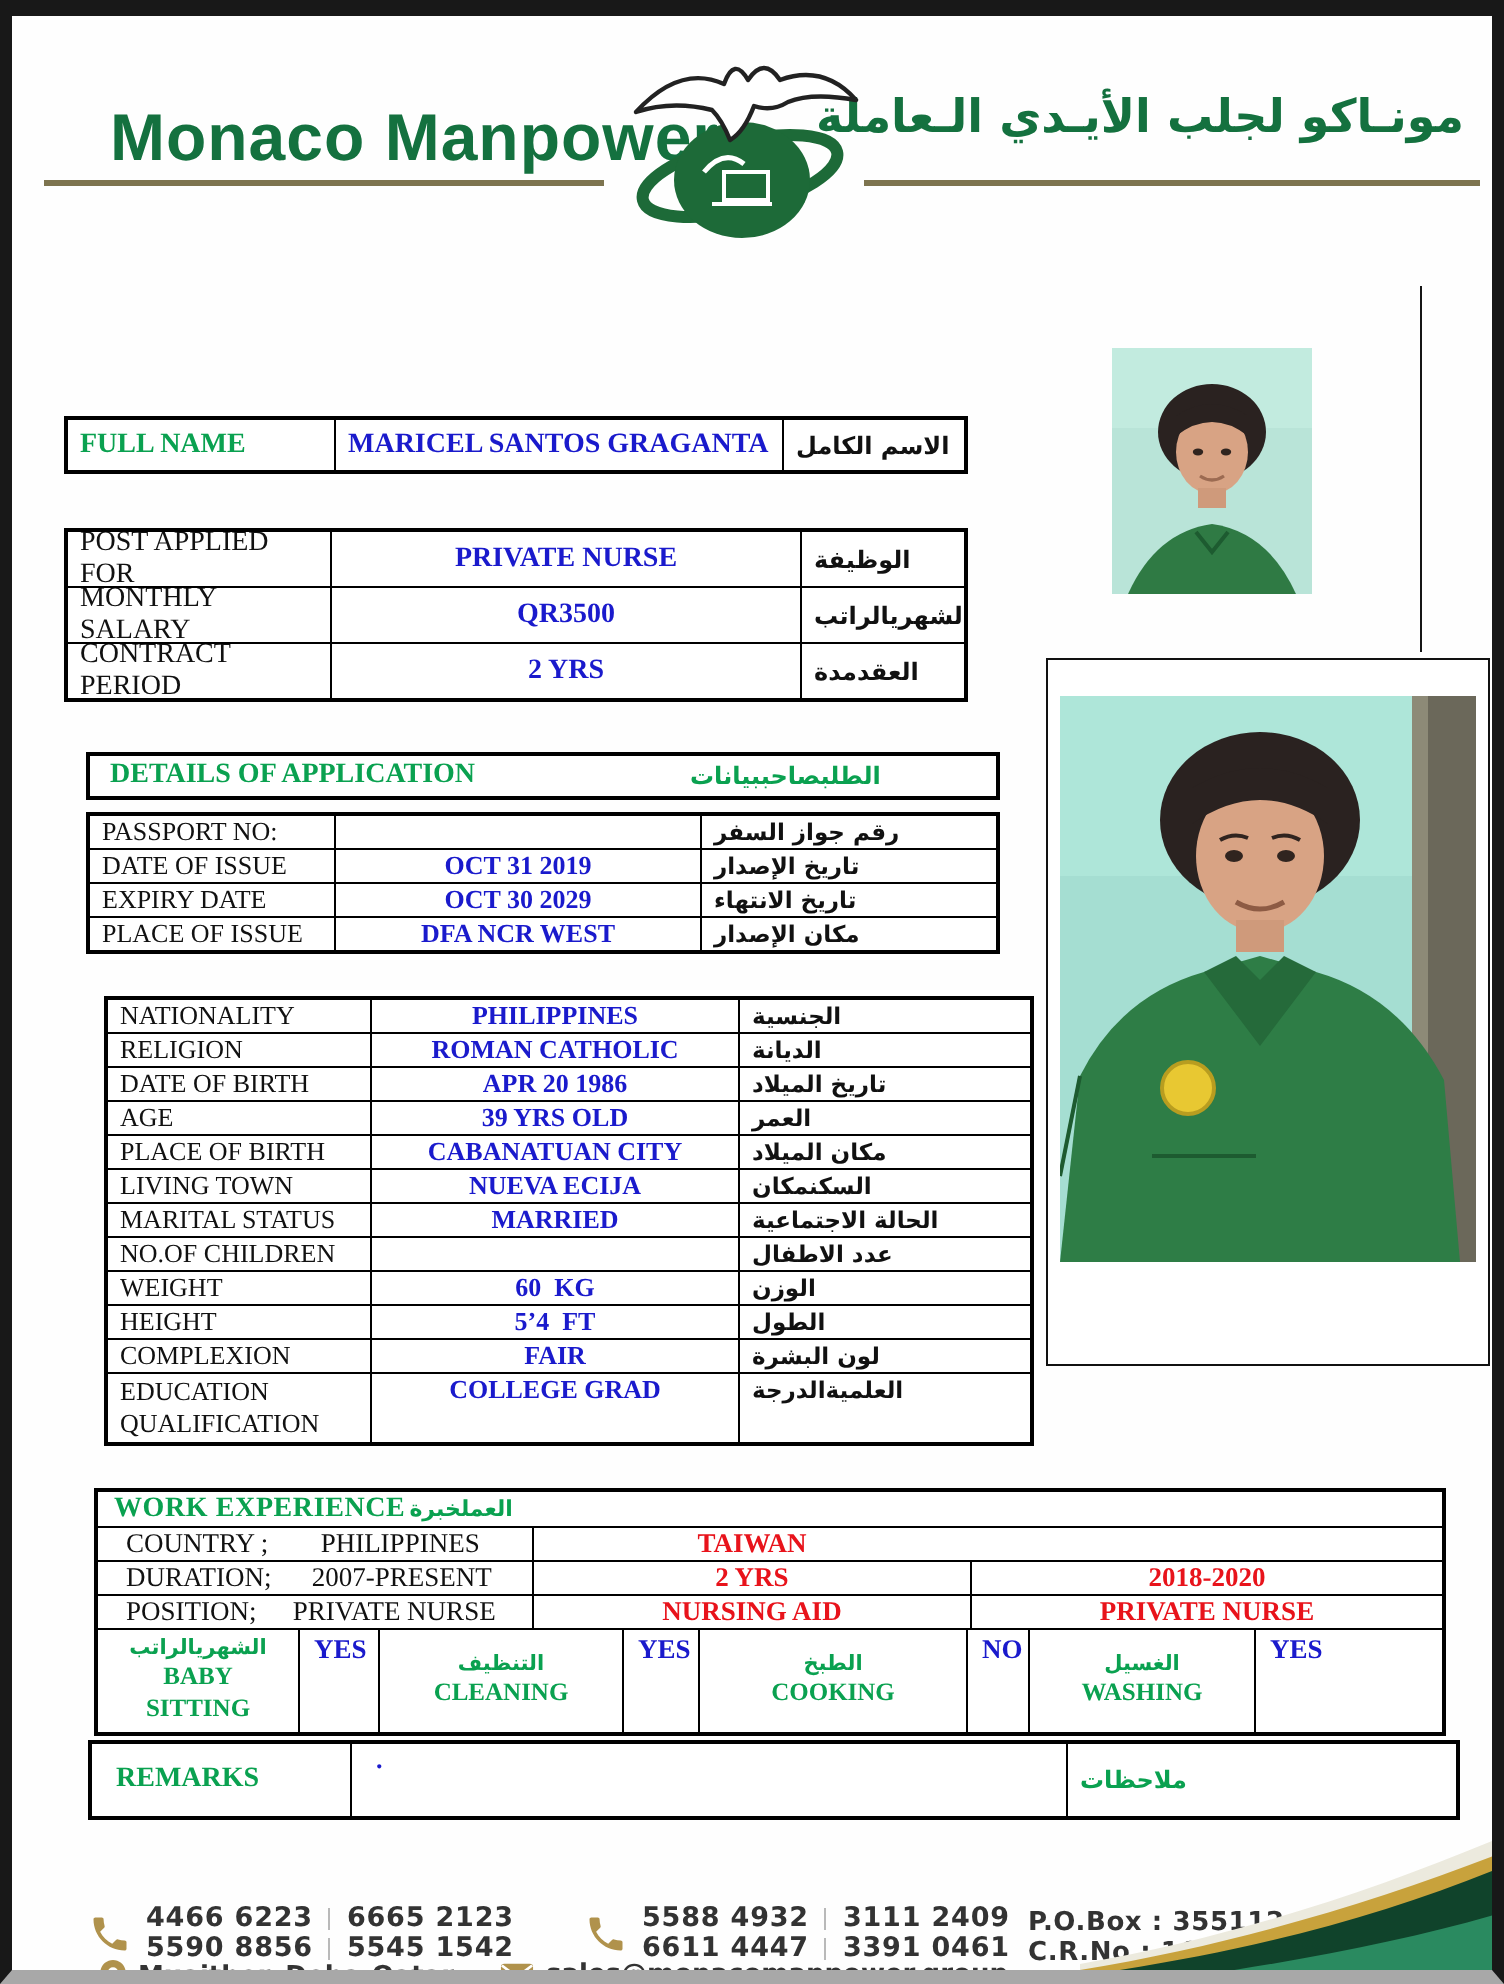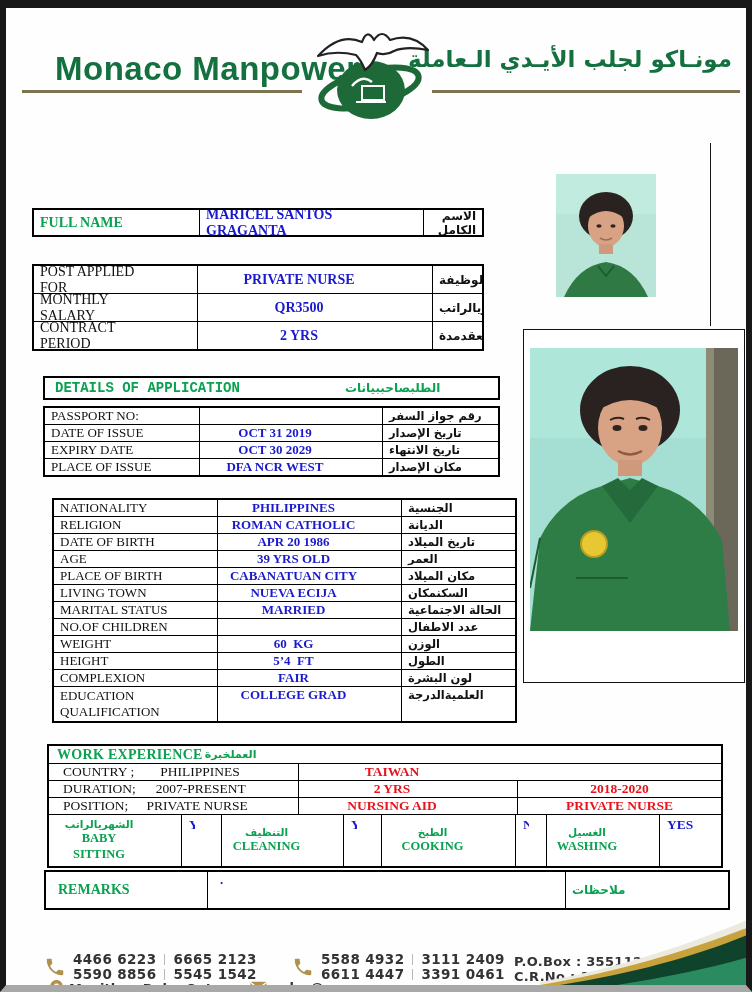--- a/index.html
+++ b/index.html
@@ -24,34 +24,34 @@
   .rule-l{left:16px;width:280px;}
   .rule-r{left:426px;width:308px;}
   
   .page-title{left:0;top:152px;width:540px;text-align:center;font-weight:bold;
     font-size:26px;color:var(--green);letter-spacing:1px;}
   
   .tbl{position:absolute;border:2px solid #000;background:#fff;box-sizing:border-box;}
   .trow{display:grid;}
   .trow + .trow{border-top:1px solid #000;}
   .cell{display:flex;align-items:center;padding:0 6px;overflow:hidden;box-sizing:border-box;}
-  .cell + .cell{border-left:1px solid #000;margin-left:32px;}
+  .cell + .cell{border-left:1px solid #000;}
   .lbl{font-size:14px;color:var(--ink);}
   .val{font-weight:bold;font-size:14px;color:var(--blue);justify-content:center;text-align:center;}
   .ar{font-family:"DejaVu Sans",sans-serif;font-weight:bold;font-size:12px;
       color:var(--ink);justify-content:flex-end;direction:rtl;}
   .greenlbl{color:var(--green);font-weight:bold;}
   
   .t-fullname{left:26px;top:200px;width:452px;}
   .t-fullname .trow{grid-template-columns:133px 224px 1fr;height:25px;}
   .t-post{left:26px;top:256px;width:452px;}
   .t-post .trow{grid-template-columns:131px 235px 1fr;height:27px;}
   .d-head{left:37px;top:368px;width:457px;height:24px;border:2px solid #000;
     background:#fff;display:flex;align-items:center;padding:0 10px;box-sizing:border-box;}
-  .d-head .en{font-weight:bold;font-size:14px;color:var(--green);font-family:Liberation Mono, monospace;}
+  .d-head .en{font-weight:bold;font-size:14px;color:var(--green);}
   .d-head .arr{position:absolute;left:300px;font-family:"DejaVu Sans",sans-serif;
     font-weight:bold;font-size:12px;color:var(--green);direction:rtl;}
   .t-passport{left:37px;top:398px;width:457px;}
   .t-passport .trow{grid-template-columns:122px 183px 1fr;height:16px;}
   .t-passport .lbl,.t-passport .val{font-size:13px;}
   .t-passport .ar{font-size:11.5px;}
   .t-personal{left:46px;top:490px;width:465px;}
   .t-personal .trow{grid-template-columns:131px 184px 1fr;height:16px;}
   .t-personal .trow.h2{height:34px;}
   .t-personal .lbl,.t-personal .val{font-size:13px;}

